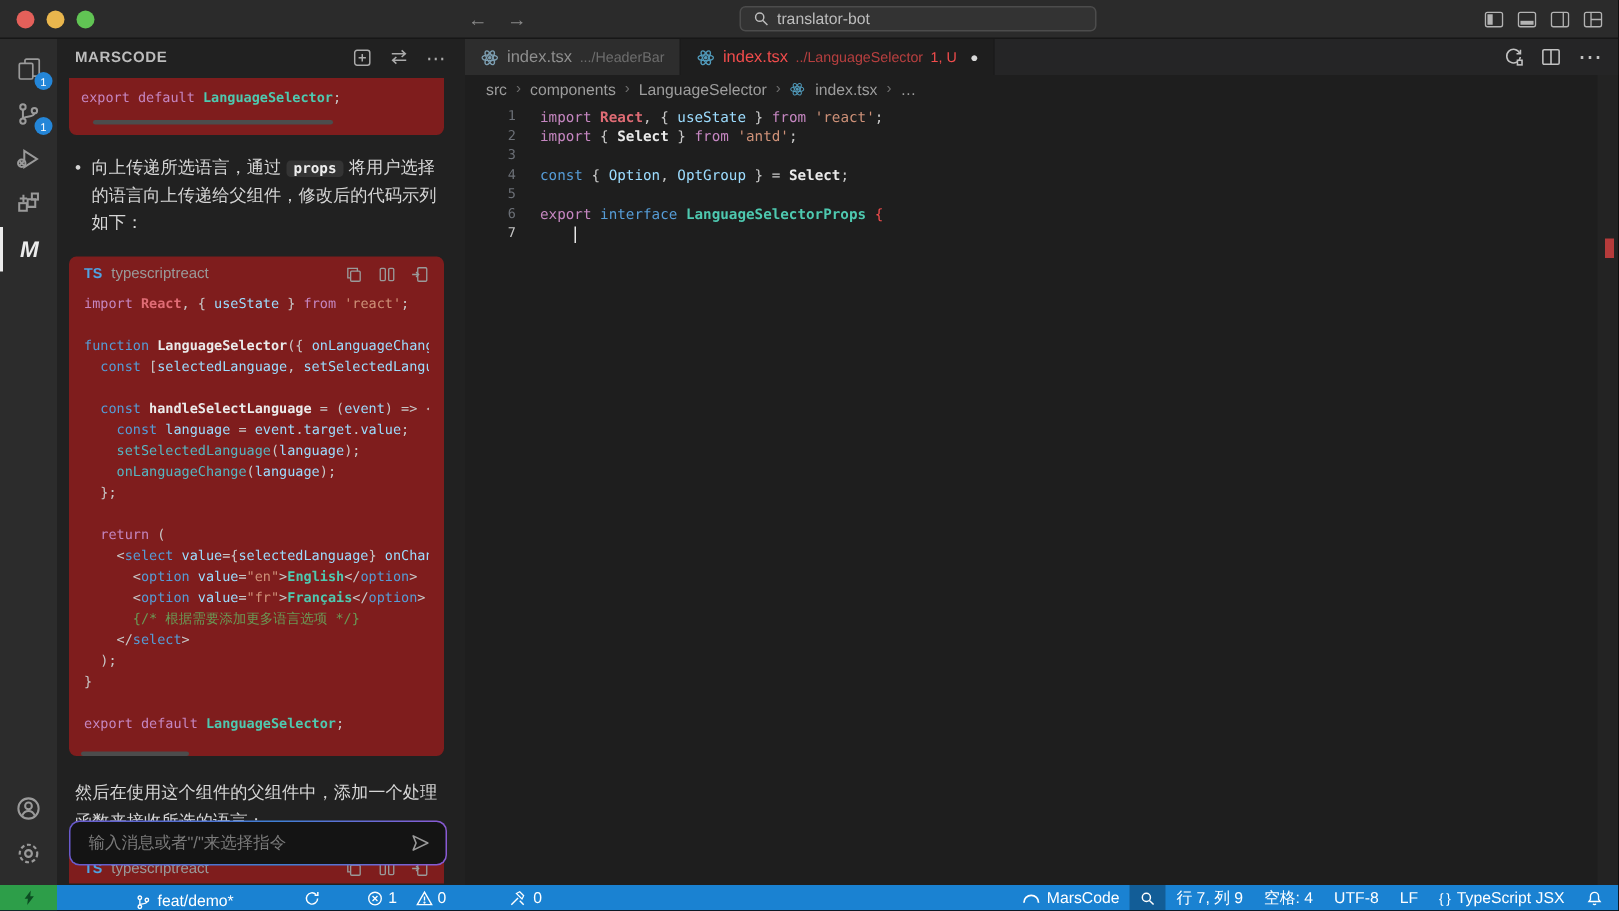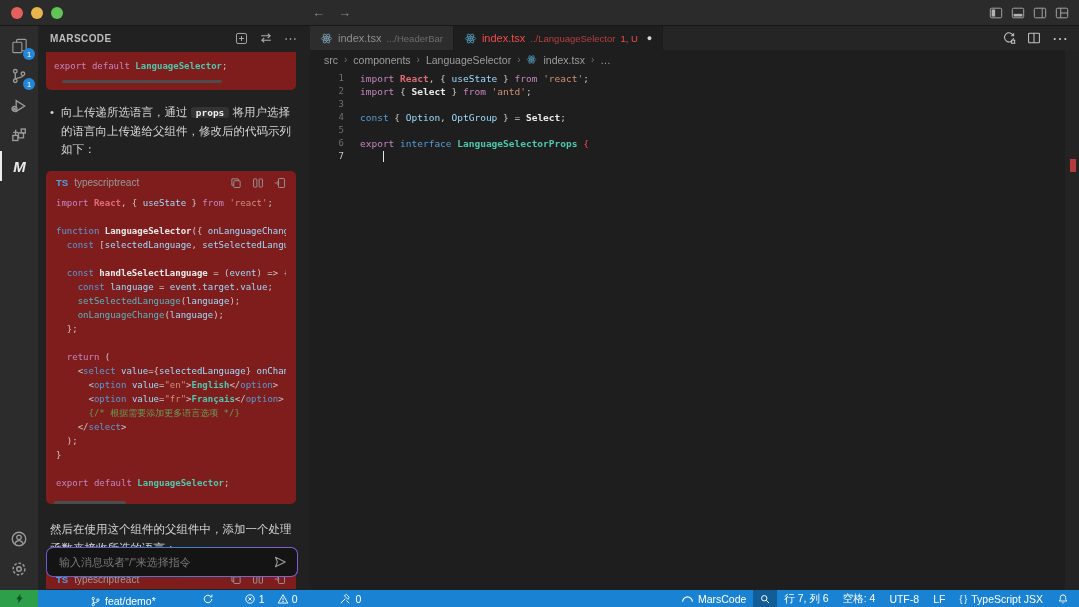--- a/index.html
+++ b/index.html
@@ -103,20 +103,29 @@
   <div class="titlebar">
     <div class="traffic">
       <span class="t-close"></span>
       <span class="t-min"></span>
       <span class="t-max"></span>
     </div>
     <div class="nav-arrows">
       <span>←</span>
       <span>→</span>
     </div>
+    <div class="searchbox">
+      <span>
+        <svg width="11" height="11" viewBox="0 0 16 16" fill="none" stroke="currentColor" stroke-width="1.4">
+            <circle cx="6.5" cy="6.5" r="4"></circle>
+            <path d="M9.6 9.6L14 14"></path>
+          </svg>
+      </span>
+      <span>translator-bot</span>
+    </div>
     <div class="layout-icons">
       <span>
         <svg width="14" height="14" viewBox="0 0 16 16" fill="none" stroke="currentColor">
             <rect x="1.5" y="2.5" width="13" height="11" rx="1.5"></rect>
             <rect x="3" y="4" width="4" height="8" fill="currentColor" stroke="none"></rect>
           </svg>
       </span>
       <span>
         <svg width="14" height="14" viewBox="0 0 16 16" fill="none" stroke="currentColor">
             <rect x="1.5" y="2.5" width="13" height="11" rx="1.5"></rect>
@@ -500,21 +509,21 @@
       </div>
       <div class="st-item st-magbox">
         <span>
           <svg width="12" height="12" viewBox="0 0 16 16" fill="none" stroke="currentColor" stroke-width="1.3">
               <circle cx="7" cy="7" r="3.6"></circle>
               <path d="M9.7 9.7L13.4 13.4"></path>
             </svg>
         </span>
       </div>
       <div class="st-item">
-        <span>行 7, 列 6</span>
+        <span>行 7, 列 9</span>
       </div>
       <div class="st-item">
         <span>空格: 4</span>
       </div>
       <div class="st-item">
         <span>UTF-8</span>
       </div>
       <div class="st-item">
         <span>LF</span>
       </div>

